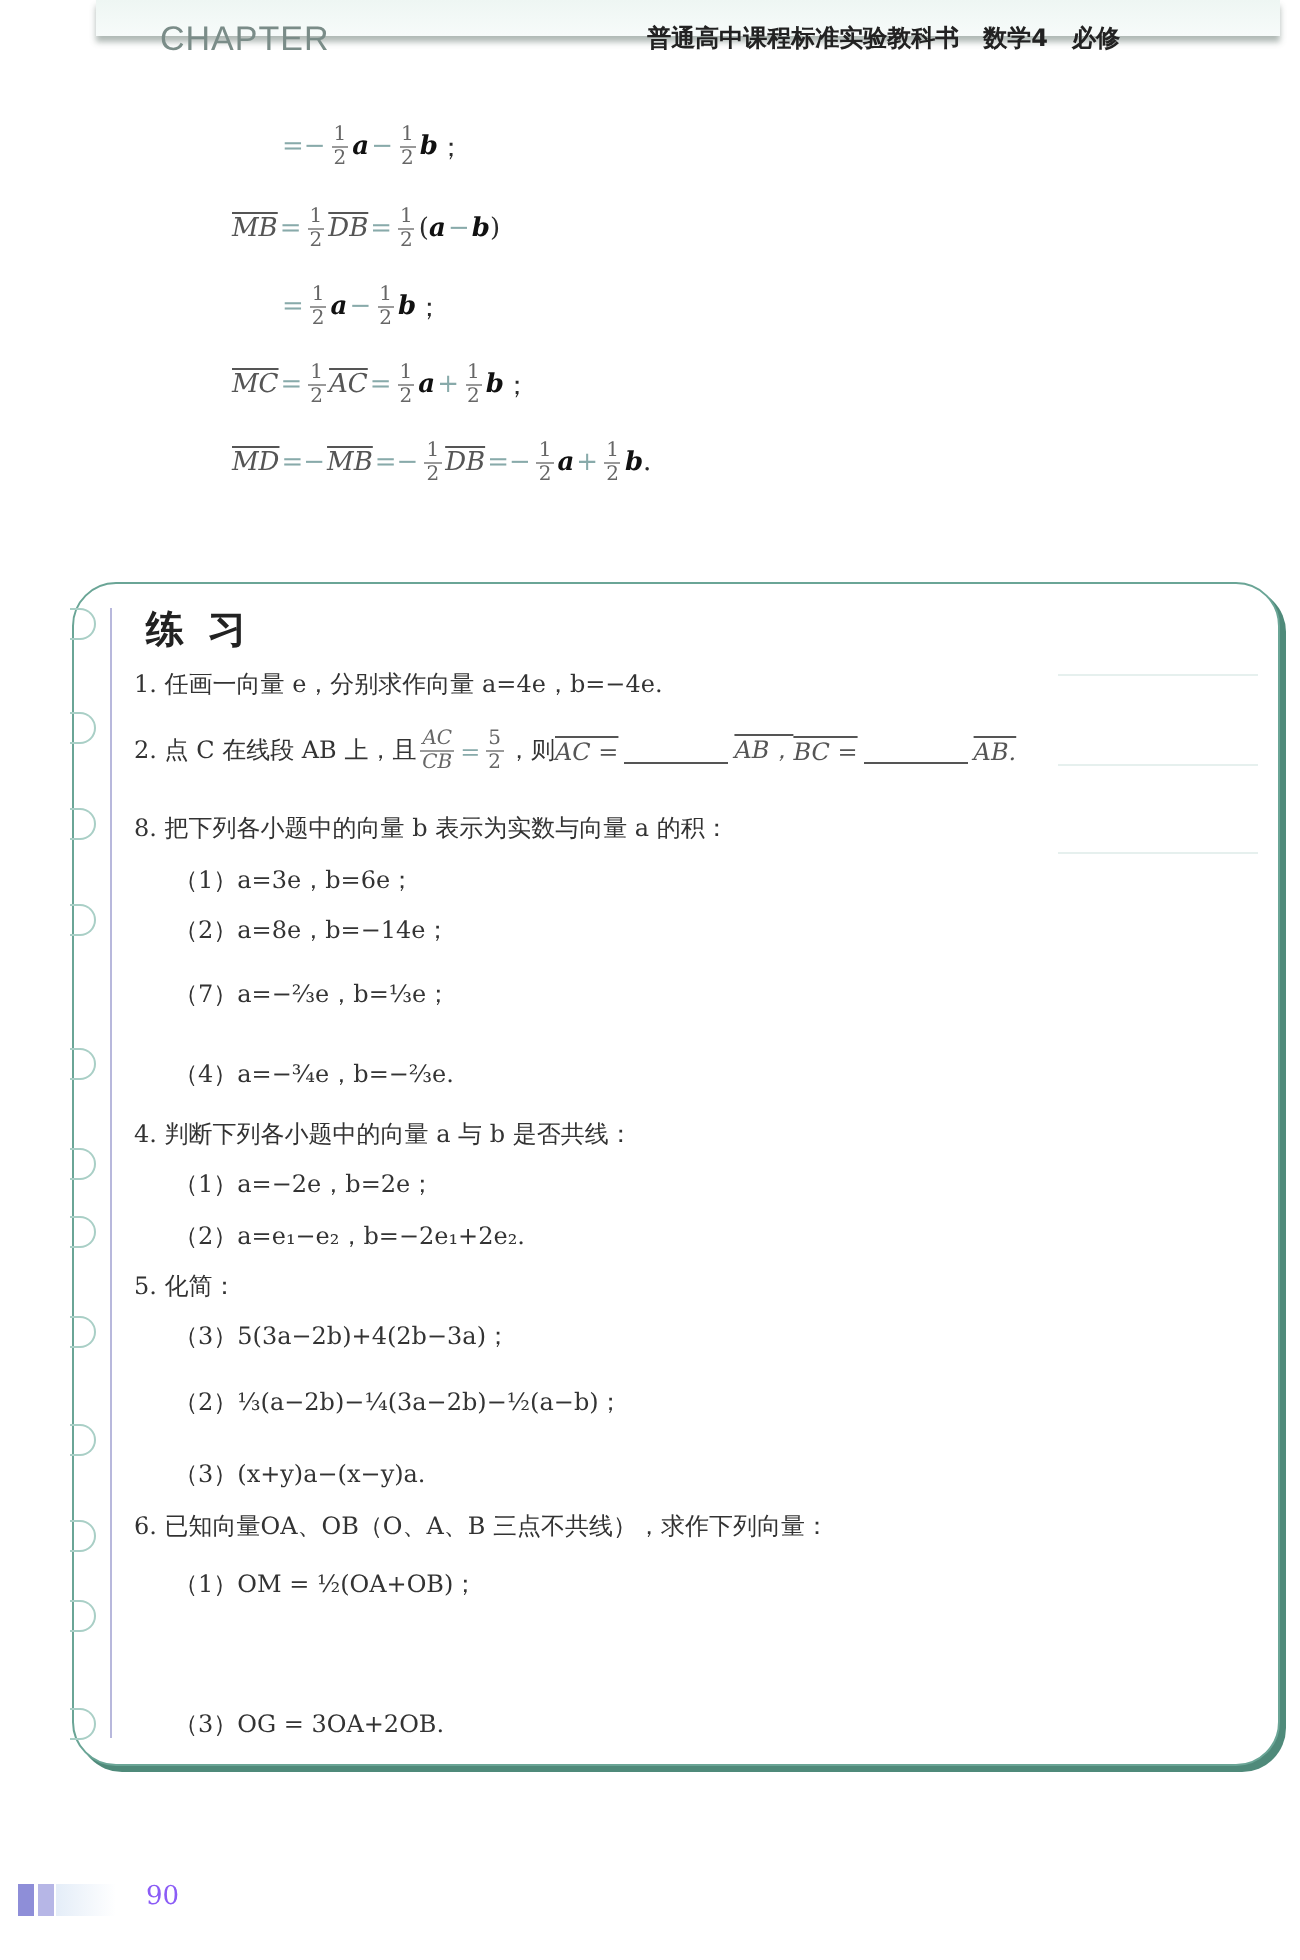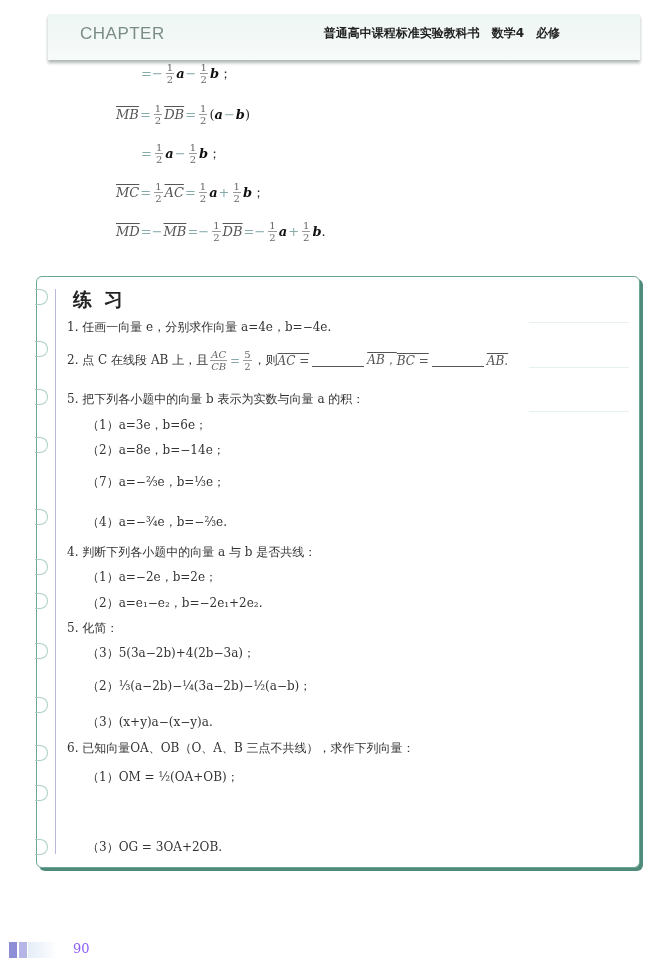--- a/index.html
+++ b/index.html
@@ -1,32 +1,32 @@
 <!DOCTYPE html>
 <html><head>
 <meta charset="utf-8">
 <style>
   html, body { margin:0; padding:0; }
   body { width:650px; height:980px; background:#ffffff; position:relative; overflow:hidden;
          font-family:"DejaVu Serif","Liberation Serif",serif; color:#2a2a2a; }
-  .header { position:absolute; left:48px; top:14px; width:592px; height:46px;
+  .header { position:absolute; left:48px; top:0; width:592px; height:18px;
             background:linear-gradient(180deg,#eef6f3 0%,#f7fbfa 100%);
             box-shadow:0 3px 3px rgba(80,100,90,0.45); }
   .chapter { position:absolute; left:32px; top:10px; font-family:"Liberation Sans",sans-serif;
              font-size:17px; color:#7a8c88; letter-spacing:0.5px; }
   .book-title { position:absolute; right:80px; top:11px; font-family:"DejaVu Sans",sans-serif;
                 font-size:12px; font-weight:bold; color:#222; }
   .mathline { position:absolute; font-size:13px; white-space:nowrap; display:flex; align-items:center; }
   .frac { display:inline-flex; flex-direction:column; align-items:center; font-size:10px; line-height:11px; margin:0 2px; vertical-align:middle; color:#666; }
   .frac .n { border-bottom:1px solid #999; padding:0 1px; }
   .bv { font-weight:bold; font-style:italic; color:#111; }
   .vec { text-decoration:overline; font-style:italic; color:#555; }
   .op { color:#8aa; margin:0 1px; }
-  .box { position:absolute; left:36px; top:276px; width:602px; height:590px;
-         border:1.5px solid #6aa596; border-radius:6px; box-shadow:3px 3px 0 #4f8a7a; background:#fff;text-decoration:underline; }
+  .box { position:absolute; left:36px; top:291px; width:602px; height:590px;
+         border:1.5px solid #6aa596; border-radius:22px; box-shadow:3px 3px 0 #4f8a7a; background:#fff;text-decoration:underline; }
   .spine { position:absolute; left:18px; top:12px; width:1px; height:565px; background:#b8b8dc; }
   .ring { position:absolute; left:-2px; width:12px; height:14px; border:1.5px solid #a9cfc6; border-left:none; border-radius:0 10px 10px 0; }
   .rule { position:absolute; right:10px; width:100px; height:1px; background:#e6f0ee; }
   .ex-title { position:absolute; left:36px; top:10px; font-family:"DejaVu Sans",sans-serif; font-weight:bold;
               font-size:19px; color:#222; letter-spacing:12px; }
   .q { position:absolute; font-size:12px; white-space:nowrap; display:flex; align-items:center; color:#333; }
   .blank { display:inline-block; width:52px; border-bottom:1px solid #555; margin:0 3px; height:12px; }
   .page-no { position:absolute; left:73px; top:941px; font-size:13px; color:#8b5cf6; }
   .tab { position:absolute; top:942px; width:8px; height:16px; }
 </style>
@@ -125,21 +125,21 @@
       </span>
     <span>，则</span>
     <span class="vec">AC =</span>
     <span class="blank"></span>
     <span class="vec">AB，</span>
     <span class="vec">BC =</span>
     <span class="blank"></span>
     <span class="vec">AB.</span>
   </div>
 
-  <div class="q" style="left:30px;top:114px">5. 把下列各小题中的向量 b 表示为实数与向量 a 的积：</div>
+  <div class="q" style="left:30px;top:114px">8. 把下列各小题中的向量 b 表示为实数与向量 a 的积：</div>
   <div class="q" style="left:50px;top:140px">（1）a=3e，b=6e；</div>
   <div class="q" style="left:50px;top:165px">（2）a=8e，b=−14e；</div>
   <div class="q" style="left:50px;top:197px">（7）a=−⅔e，b=⅓e；</div>
   <div class="q" style="left:50px;top:237px">（4）a=−¾e，b=−⅔e.</div>
 
   <div class="q" style="left:30px;top:267px">4. 判断下列各小题中的向量 a 与 b 是否共线：</div>
   <div class="q" style="left:50px;top:292px">（1）a=−2e，b=2e；</div>
   <div class="q" style="left:50px;top:318px">（2）a=e₁−e₂，b=−2e₁+2e₂.</div>
 
   <div class="q" style="left:30px;top:343px">5. 化简：</div>

